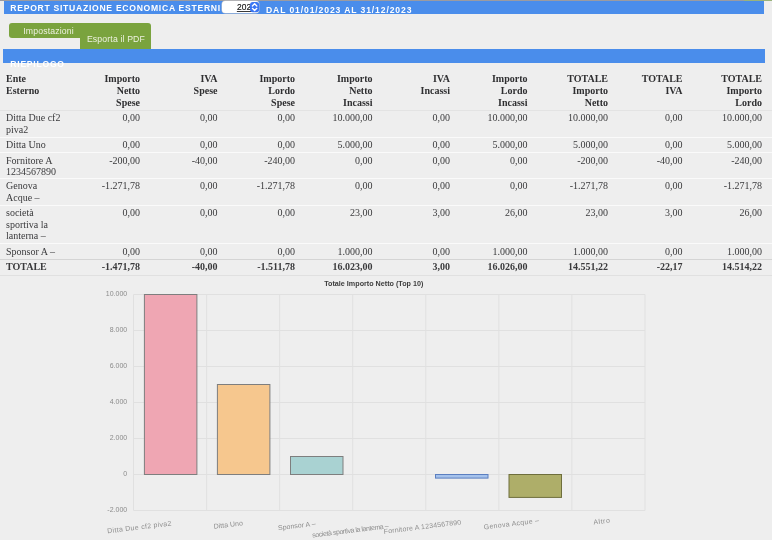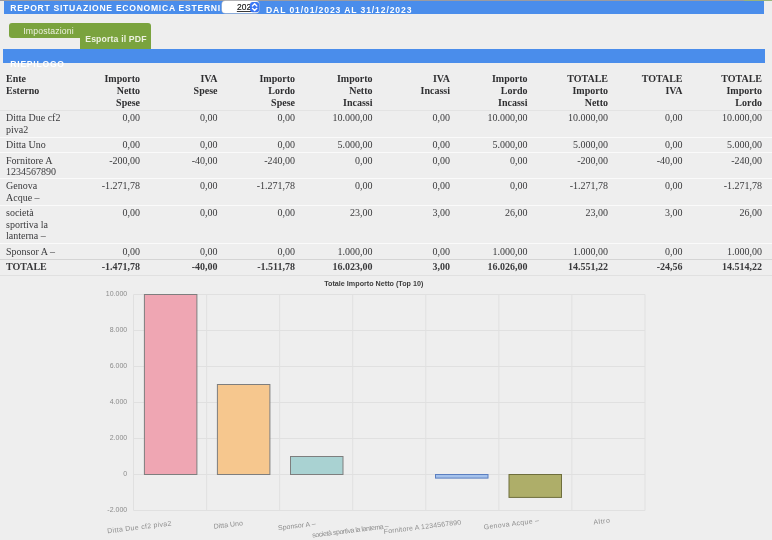--- a/index.html
+++ b/index.html
@@ -37,21 +37,21 @@
     <g stroke="#fff" stroke-width="1.35" fill="none" stroke-linecap="round" stroke-linejoin="round">
       <path d="M2.4 3.95 L4.6 1.8 L6.8 3.95"></path>
       <path d="M2.4 6.35 L4.6 8.5 L6.8 6.35"></path>
     </g>
   </svg>
 
   <div class="abs" style="left:266px;top:1px;height:17px;display:flex;align-items:center;
        color:#fff;font-weight:bold;font-size:8.6px;letter-spacing:0.88px;">DAL 01/01/2023 AL 31/12/2023</div>
 
   <div class="abs btn" style="left:8.6px;top:22.7px;width:80px;height:15.8px;">Impostazioni</div>
-  <div class="abs btn" style="left:80.4px;top:22.7px;width:71.1px;height:33px;font-weight:bold;">Esporta il PDF</div>
+  <div class="abs btn" style="left:80.4px;top:22.7px;width:71.1px;height:33px;">Esporta il PDF</div>
 
   <div class="abs bluebar" style="left:3px;top:49.3px;width:761.5px;height:13.3px;"></div>
   <div class="abs" style="left:10.3px;top:49.3px;height:29px;display:flex;align-items:center;
        color:#fff;font-weight:bold;font-size:8.6px;letter-spacing:0.75px;">RIEPILOGO</div>
 
   <div class="abs" style="left:0;top:68px;width:772px;">
   <table>
     <colgroup>
       <col style="width:61px">
         <col style="width:89px">
@@ -153,21 +153,21 @@
         </tr>
       <tr class="tot">
           <td>TOTALE</td>
           <td>-1.471,78</td>
           <td>-40,00</td>
           <td>-1.511,78</td>
           <td>16.023,00</td>
           <td>3,00</td>
           <td>16.026,00</td>
           <td>14.551,22</td>
-          <td>-24,56</td>
+          <td>-22,17</td>
           <td>14.514,22</td>
         </tr>
     </tbody>
   </table>
   </div>
 
   <svg class="abs" style="left:0;top:278px;" width="772" height="262" viewBox="0 0 772 262">
     <text x="373.8" y="8.3" text-anchor="middle" font-size="7.2" font-weight="bold" fill="#3d3d3d">Totale Importo Netto (Top 10)</text>
 
     <g stroke="#e0e0e0" stroke-width="1">

